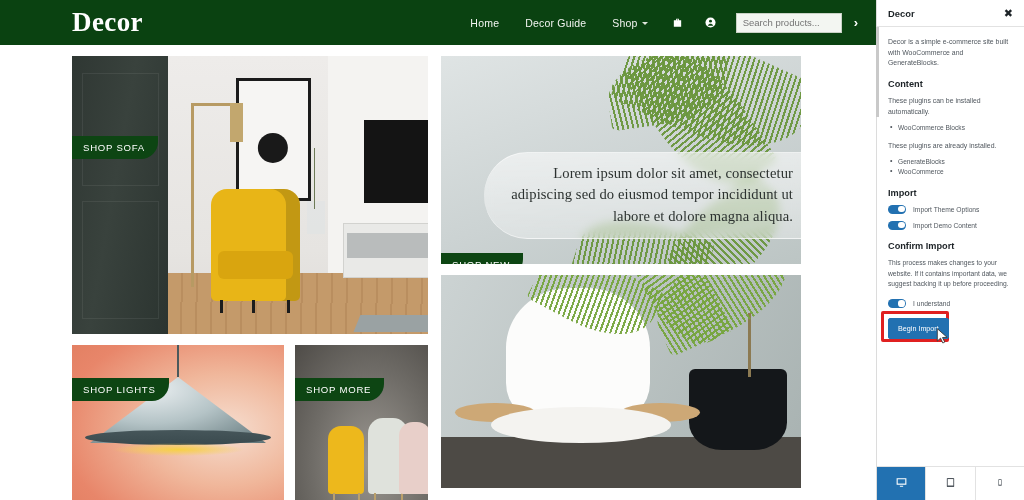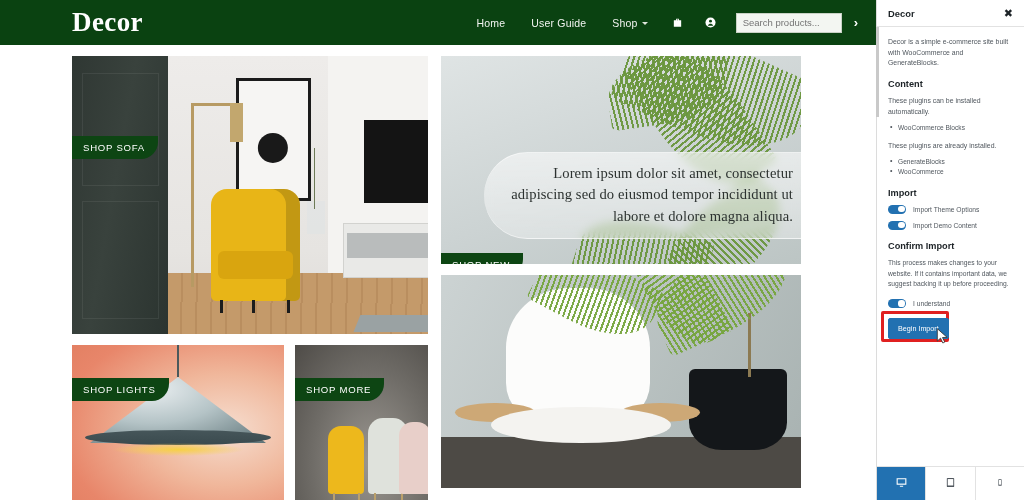--- a/index.html
+++ b/index.html
@@ -209,21 +209,21 @@
 
   <div class="preview">
 
     <div class="site-header">
       <div class="logo">Decor</div>
       <div class="nav">
         <a class="nav-link" href="#">
             <span>Home</span>
           </a>
         <a class="nav-link" href="#">
-            <span>User Guide</span>
+            <span>Decor Guide</span>
           </a>
         <a class="nav-link" href="#">
           <span>Shop</span>
           <i class="caret"></i>
         </a>
         <span class="nav-icon">
           <svg width="11" height="11" viewBox="0 0 24 24" fill="currentColor">
               <path d="M9 4h6v3h5v14H4V7h5V4zm2 1.5V7h2V5.5h-2z"></path>
             </svg>
         </span>

